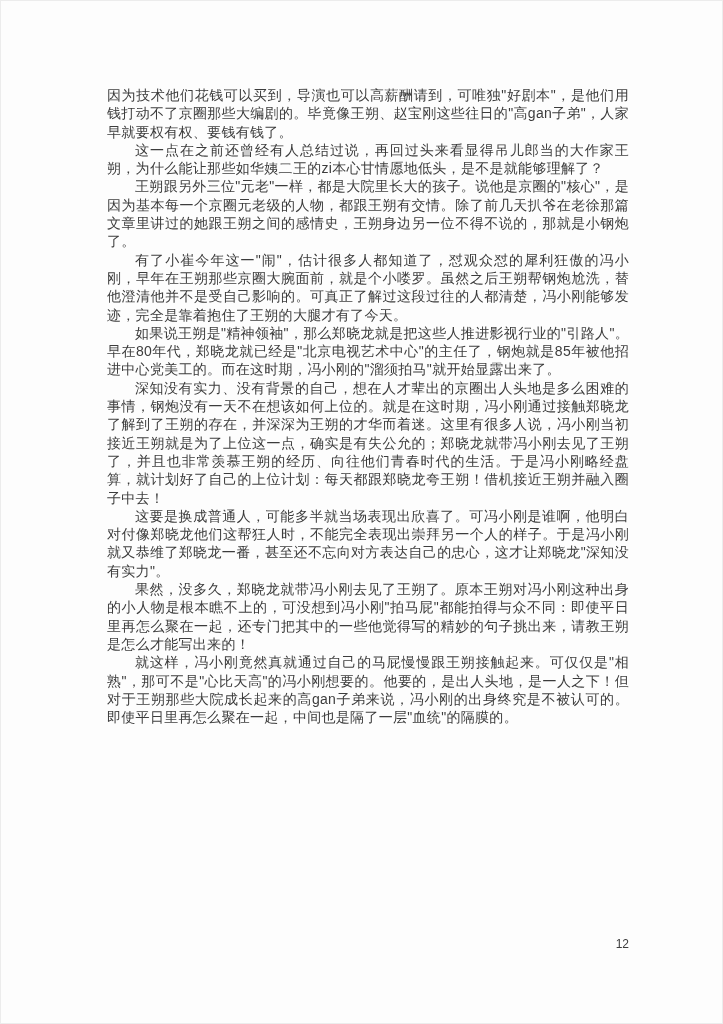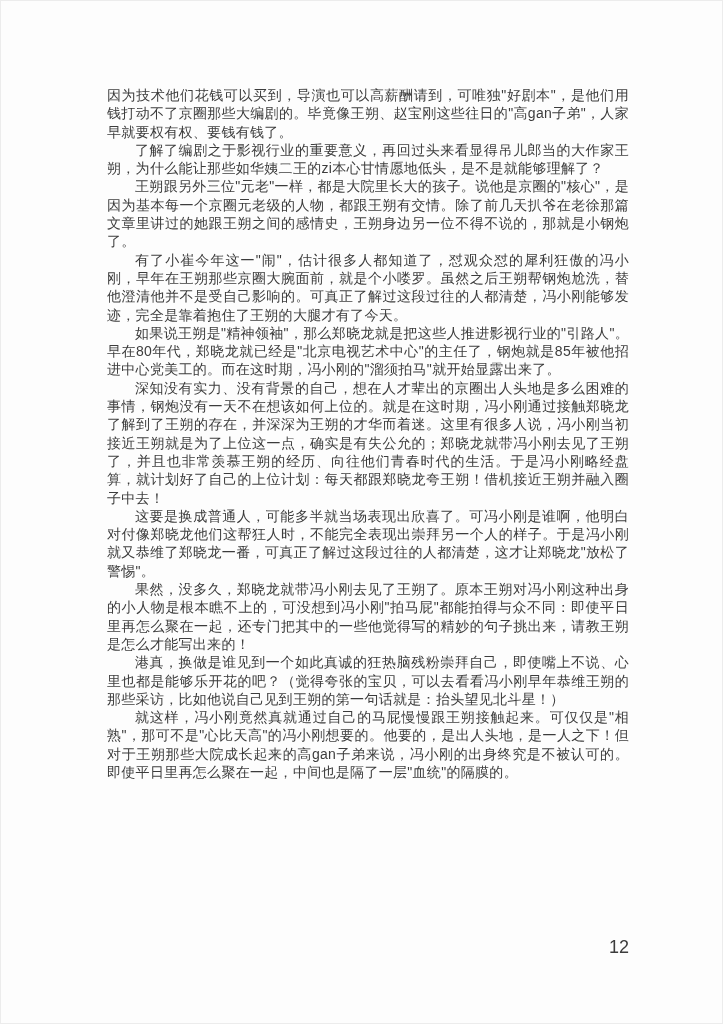--- a/index.html
+++ b/index.html
@@ -38,34 +38,33 @@
   }
   .text-content p.indent {
     text-indent: 2em;
   }
   .page-number {
     position: absolute;
     left: 106px;
     top: 936px;
     width: 522px;
     text-align: right;
-    font-size: 18px;
+    font-size: 12px;
     color: #3c3c3c;
   }
 </style>
 </head>
 <body>
 
 <div class="page">
   <div class="text-content">
     <p>因为技术他们花钱可以买到，导演也可以高薪酬请到，可唯独"好剧本"，是他们用钱打动不了京圈那些大编剧的。毕竟像王朔、赵宝刚这些往日的"高gan子弟"，人家早就要权有权、要钱有钱了。</p>
-    <p class="indent">了解了编剧之于影视行业的重要意义，再回过头来看显得吊儿郎当的大作家王朔，为什么能让那些如华姨二王的zi本心甘情愿地低头，是不是就能够理解了？</p>
+    <p class="indent">这一点在之前还曾经有人总结过说，再回过头来看显得吊儿郎当的大作家王朔，为什么能让那些如华姨二王的zi本心甘情愿地低头，是不是就能够理解了？</p>
     <p class="indent">王朔跟另外三位"元老"一样，都是大院里长大的孩子。说他是京圈的"核心"，是因为基本每一个京圈元老级的人物，都跟王朔有交情。除了前几天扒爷在老徐那篇文章里讲过的她跟王朔之间的感情史，王朔身边另一位不得不说的，那就是小钢炮了。</p>
     <p class="indent">有了小崔今年这一"闹"，估计很多人都知道了，怼观众怼的犀利狂傲的冯小刚，早年在王朔那些京圈大腕面前，就是个小喽罗。虽然之后王朔帮钢炮尬洗，替他澄清他并不是受自己影响的。可真正了解过这段过往的人都清楚，冯小刚能够发迹，完全是靠着抱住了王朔的大腿才有了今天。</p>
     <p class="indent">如果说王朔是"精神领袖"，那么郑晓龙就是把这些人推进影视行业的"引路人"。早在80年代，郑晓龙就已经是"北京电视艺术中心"的主任了，钢炮就是85年被他招进中心党美工的。而在这时期，冯小刚的"溜须拍马"就开始显露出来了。</p>
     <p class="indent">深知没有实力、没有背景的自己，想在人才辈出的京圈出人头地是多么困难的事情，钢炮没有一天不在想该如何上位的。就是在这时期，冯小刚通过接触郑晓龙了解到了王朔的存在，并深深为王朔的才华而着迷。这里有很多人说，冯小刚当初接近王朔就是为了上位这一点，确实是有失公允的；郑晓龙就带冯小刚去见了王朔了，并且也非常羡慕王朔的经历、向往他们青春时代的生活。于是冯小刚略经盘算，就计划好了自己的上位计划：每天都跟郑晓龙夸王朔！借机接近王朔并融入圈子中去！</p>
-    <p class="indent">这要是换成普通人，可能多半就当场表现出欣喜了。可冯小刚是谁啊，他明白对付像郑晓龙他们这帮狂人时，不能完全表现出崇拜另一个人的样子。于是冯小刚就又恭维了郑晓龙一番，可真正了解过这段过往的人都清楚，这才让郑晓龙"放松了警惕"。</p>
+    <p class="indent">这要是换成普通人，可能多半就当场表现出欣喜了。可冯小刚是谁啊，他明白对付像郑晓龙他们这帮狂人时，不能完全表现出崇拜另一个人的样子。于是冯小刚就又恭维了郑晓龙一番，甚至还不忘向对方表达自己的忠心，这才让郑晓龙"深知没有实力"。</p>
     <p class="indent">果然，没多久，郑晓龙就带冯小刚去见了王朔了。原本王朔对冯小刚这种出身的小人物是根本瞧不上的，可没想到冯小刚"拍马屁"都能拍得与众不同：即使平日里再怎么聚在一起，还专门把其中的一些他觉得写的精妙的句子挑出来，请教王朔是怎么才能写出来的！</p>
-    <p class="indent">港真，换做是谁见到一个如此真诚的狂热脑残粉崇拜自己，即使嘴上不说、心里也都是能够乐开花的吧？（觉得夸张的宝贝，可以去看看冯小刚早年恭维王朔的那些采访，比如他说自己见到王朔的第一句话就是：抬头望见北斗星！）</p>
     <p class="indent">就这样，冯小刚竟然真就通过自己的马屁慢慢跟王朔接触起来。可仅仅是"相熟"，那可不是"心比天高"的冯小刚想要的。他要的，是出人头地，是一人之下！但对于王朔那些大院成长起来的高gan子弟来说，冯小刚的出身终究是不被认可的。即使平日里再怎么聚在一起，中间也是隔了一层"血统"的隔膜的。</p>
   </div>
   <div class="page-number">12</div>
 </div>
 
 </body></html>

